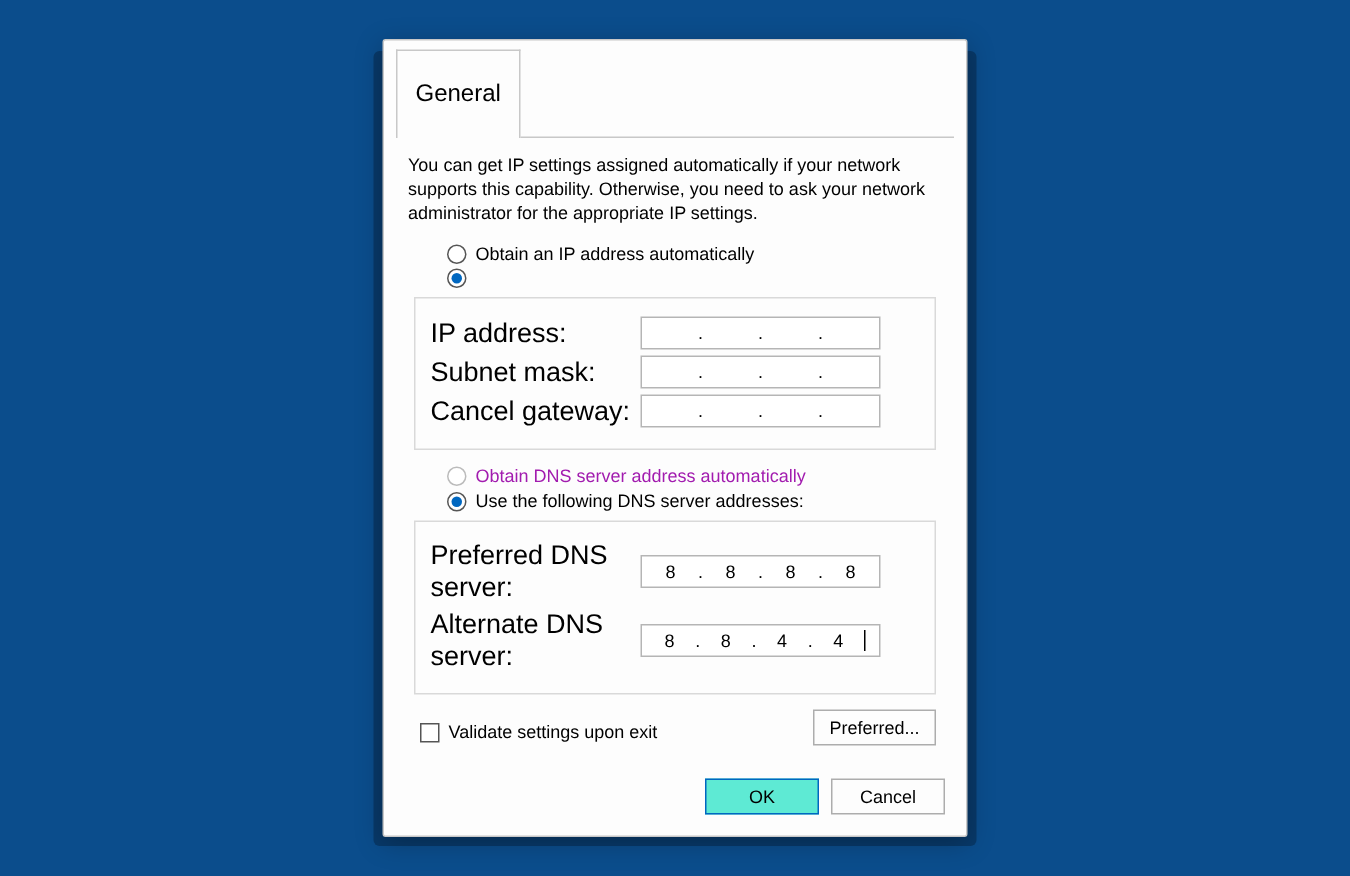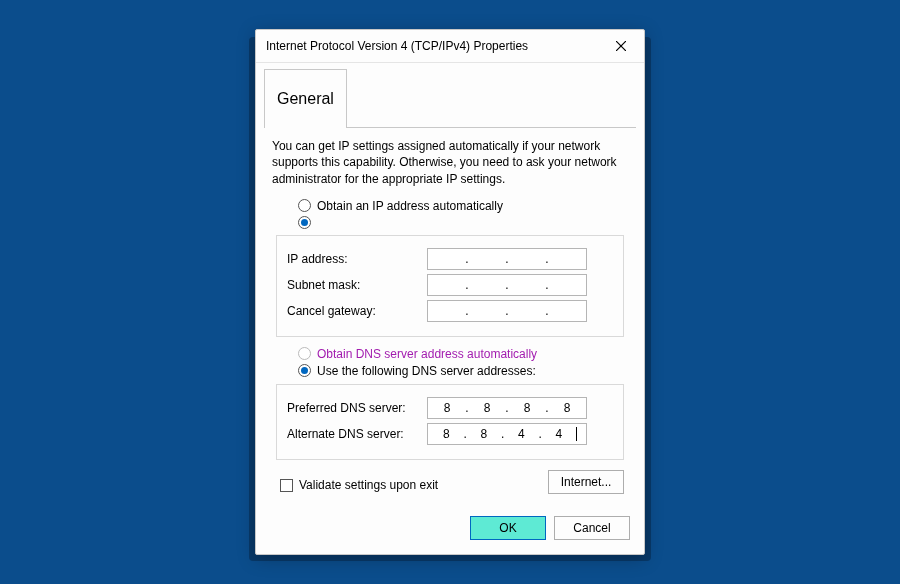--- a/index.html
+++ b/index.html
@@ -120,21 +120,21 @@
       padding:0;
       margin: 0 4px 6px 4px;
     }
     .field-row {
       display: flex;
       align-items: center;
       margin: 4px 0;
     }
     .field-label {
       flex: 0 0 140px;
-      font-size: 12px;
+      font-size: 18px;
     }
     .ip-input {
       flex: 0 0 160px;
       height: 22px;
       border: 1px solid #b5b5b5;
       background: #fff;
       display: flex;
       align-items: center;
       justify-content: space-around;
       font-family: inherit;
@@ -185,29 +185,20 @@
       justify-content: flex-end;
       padding: 10px 14px 14px 14px;
     }
   </style>
 </head>
 <body>
 
 <div class="shadow-wrap">
 <div class="dialog">
 
-  <div class="titlebar">
-    <div class="title">Internet Protocol Version 4 (TCP/IPv4) Properties</div>
-    <div class="close">
-      <svg viewBox="0 0 10 10">
-        <line x1="0" y1="0" x2="10" y2="10" stroke="#000" stroke-width="1.2"></line>
-        <line x1="10" y1="0" x2="0" y2="10" stroke="#000" stroke-width="1.2"></line>
-      </svg>
-    </div>
-  </div>
 
   <div class="tabs">
     <div class="tab">General</div>
     <div class="tab-underline"></div>
   </div>
 
   <div class="body">
 
     <div class="info">You can get IP settings assigned automatically if your network supports this capability. Otherwise, you need to ask your network administrator for the appropriate IP settings.</div>
 
@@ -298,21 +289,21 @@
         </div>
       </div>
     </div>
 
     <div class="bottom-row">
       <div class="checkbox-row">
         <span class="checkbox"></span>
         <span>Validate settings upon exit</span>
       </div>
       <div class="spacer"></div>
-      <div class="btn">Internet...</div>
+      <div class="btn">Preferred...</div>
     </div>
 
   </div>
 
   <div class="dialog-buttons">
     <div class="btn primary">OK</div>
     <div class="btn">Cancel</div>
   </div>
 
 </div>

